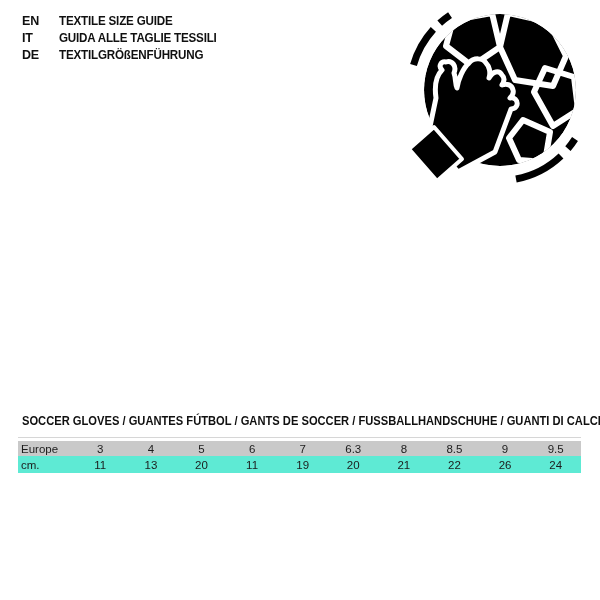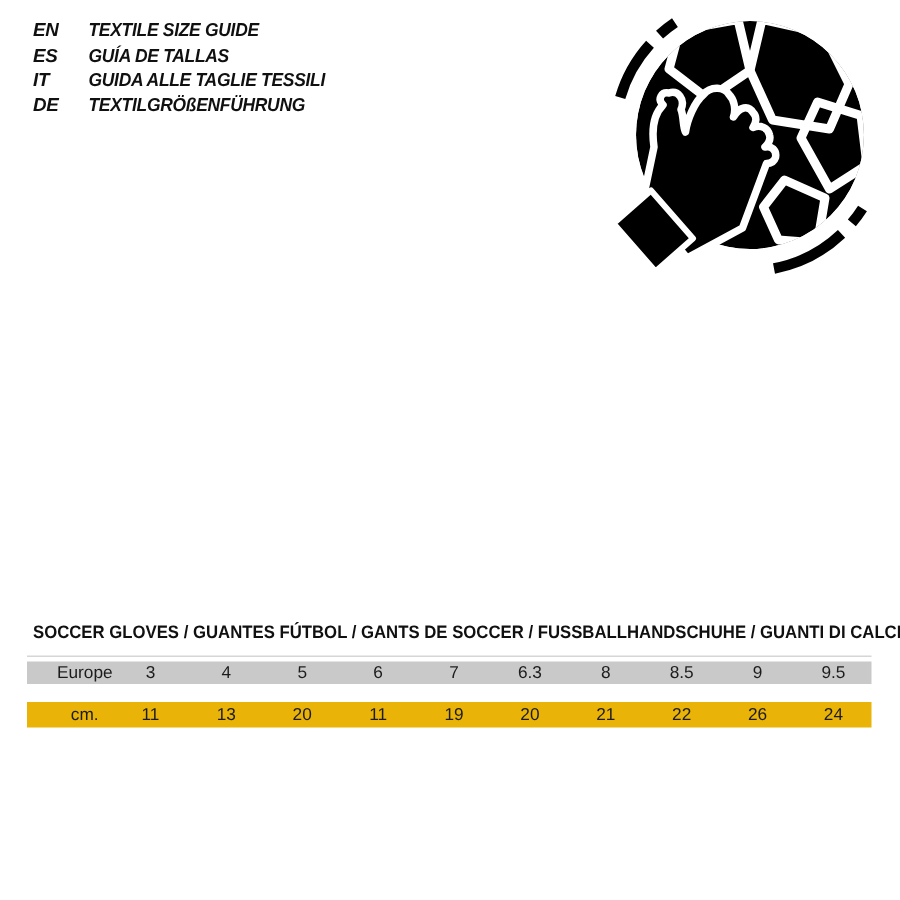--- a/index.html
+++ b/index.html
@@ -4,56 +4,52 @@
 <style>
   html,body { margin:0; padding:0; }
   body {
     width:600px; height:600px; background:#ffffff; overflow:hidden; position:relative;
     font-family:"Liberation Sans", sans-serif; color:#111;
   }
   .page { position:absolute; inset:0; }
 
   
   .lang-list { position:absolute; left:22px; top:13px; }
-  .lang-row { display:flex; align-items:flex-start; height:16.7px;font-style:italic; }
+  .lang-row { display:flex; align-items:center; height:16.7px; }
   .lang-code, .lang-label {
     font-weight:bold; font-size:12.5px; color:#101010; letter-spacing:-0.2px; white-space:nowrap;
   }
   .lang-code { width:37px; }
   .cond { display:inline-block; transform:scaleX(0.93); transform-origin:0 50%; }
 
   
   .glove-ball-svg { position:absolute; left:395px; top:0px; width:210px; height:215px; }
 
   
   .table-title {
     position:absolute; left:22px; top:414px;
     font-size:12px; font-weight:bold; color:#101010; white-space:nowrap;
   }
   .divider { position:absolute; left:18px; top:437px; width:563px; height:1px; background:#d6d6d6; }
   .size-table { position:absolute; left:18px; top:441px; width:563px; font-size:11.5px; color:#1c1c1c; }
   .trow { display:flex; align-items:center; }
   .trow.header { background:#c9c9c9; height:15px; }
-  .trow.body   { background:#eab308; height:17px;margin-top:12px; }
-  .cell-label { width:57px; padding-left:20px; box-sizing:border-box;text-align:center; }
+  .trow.body   { background:#5eead4; height:17px; }
+  .cell-label { width:57px; padding-left:3px; box-sizing:border-box; }
   .cell { flex:1; text-align:center; }
 </style>
 </head>
 <body>
 
 <div class="page">
 
   <div class="lang-list">
     <div class="lang-row">
       <span class="lang-code">EN</span>
       <span class="lang-label cond">TEXTILE SIZE GUIDE</span>
-    </div>
-    <div class="lang-row">
-      <span class="lang-code">ES</span>
-      <span class="lang-label cond">GUÍA DE TALLAS</span>
     </div>
     <div class="lang-row">
       <span class="lang-code">IT</span>
       <span class="lang-label cond">GUIDA ALLE TAGLIE TESSILI</span>
     </div>
     <div class="lang-row">
       <span class="lang-code">DE</span>
       <span class="lang-label cond">TEXTILGRÖßENFÜHRUNG</span>
     </div>
   </div>

